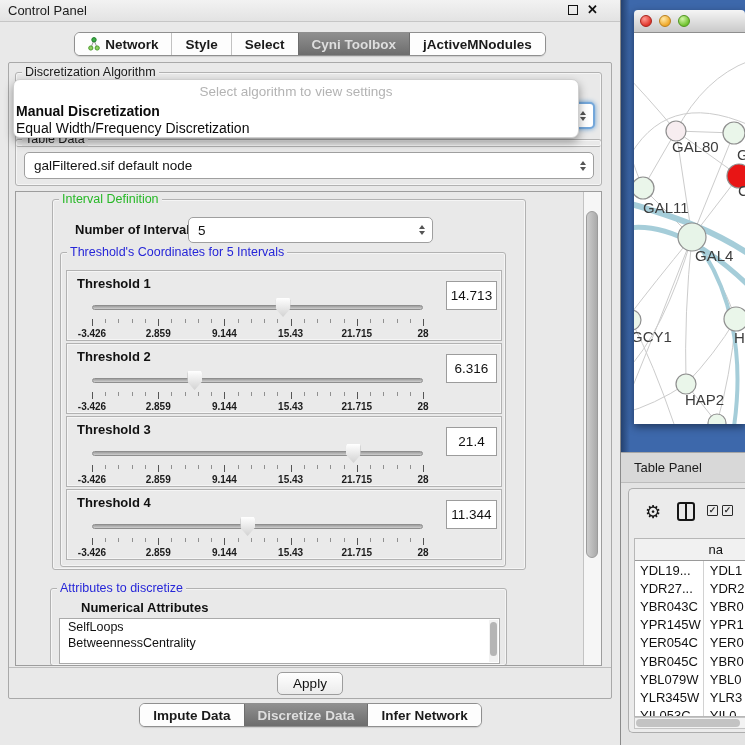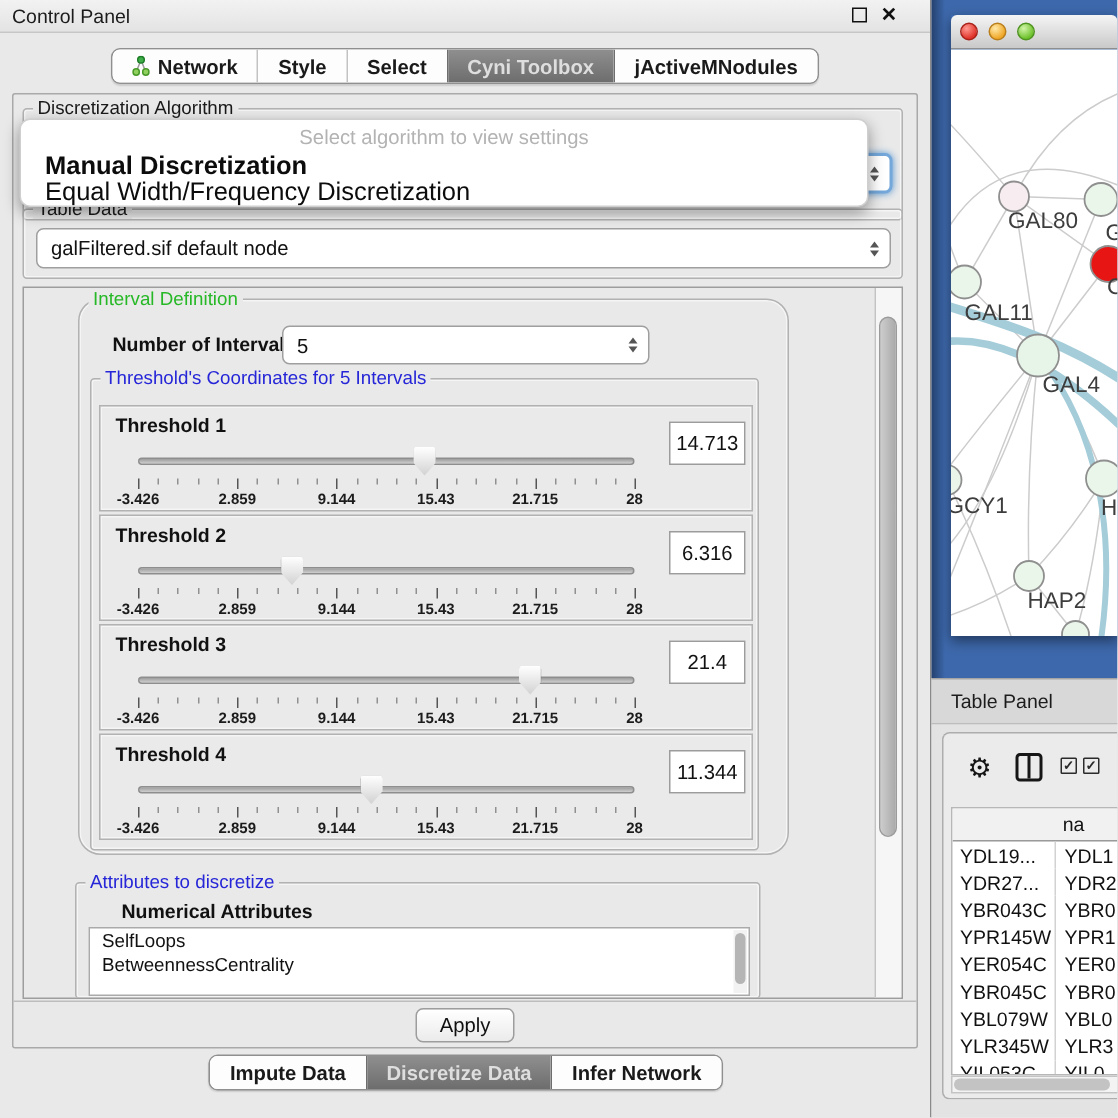--- a/index.html
+++ b/index.html
@@ -34,21 +34,21 @@
   .combo { position:absolute; height:27px; background:#fff; border:1px solid #9f9f9f; border-radius:5px; font-size:13.5px; color:#111; display:flex; align-items:center; padding:0 22px 0 9px; white-space:nowrap; overflow:hidden; }
   .combo .arrows { position:absolute; right:7px; top:50%; transform:translateY(-50%); display:flex; flex-direction:column; gap:2px; }
   .combo .arrows i { display:block; width:0; height:0; border-left:3.5px solid transparent; border-right:3.5px solid transparent; }
   .combo .arrows i.up { border-bottom:4.5px solid #555; }
   .combo .arrows i.dn { border-top:4.5px solid #555; }
   .combo.focused { border:2px solid #74a7da; box-shadow:0 0 5px #5d9ad2; }
 
   
   .popup { position:absolute; left:4px; top:16px; width:566px; height:59px; background:#fff; border:1px solid #cfcfcf; border-radius:7px; box-shadow:0 4px 10px rgba(0,0,0,.38); z-index:30; overflow:hidden; }
   .popup .ph { height:22px; display:flex; align-items:center; justify-content:center; color:#b3b3b3; font-size:13.5px; }
-  .popup .opt { height:17px; font-size:17px; color:#0c0c0c; padding-left:16px; display:flex; align-items:center; white-space:nowrap; }
+  .popup .opt { height:17px; font-size:14px; color:#0c0c0c; padding-left:2px; display:flex; align-items:center; white-space:nowrap; }
   .popup .opt.first { font-weight:bold; }
 
   
   .scrollpane { position:absolute; left:6px; top:128px; width:587px; height:475px; border:1px solid #9d9d9d; background:#e9e9e9; overflow:hidden; }
   .vscrollbar { position:absolute; right:0; top:0; width:18px; height:100%; background:#f6f6f6; border-left:1px solid #c3c3c3; }
   .vscrollbar .thumb { position:absolute; left:2px; width:12px; background:linear-gradient(to right,#cdcdcd,#aaaaaa); border:1px solid #9b9b9b; border-radius:7px; }
 
   .noi-label { position:absolute; font-size:13px; font-weight:bold; color:#111; white-space:nowrap; }
 
   
@@ -177,21 +177,21 @@
           <span>galFiltered.sif default node</span>
           <span class="arrows">
               <i class="up"></i>
               <i class="dn"></i>
             </span>
         </div>
       </div>
 
       <div class="scrollpane">
 
-        <div class="group" style="left:36px; top:7px; width:474px; height:371px;border-radius:15px;">
+        <div class="group" style="left:36px; top:7px; width:474px; height:371px;">
           <span class="glabel green">Interval Definition</span>
           <span class="noi-label" style="left:22px; top:22px;">Number of Intervals</span>
           <div class="combo" style="left:135px; top:17px; width:245px; height:26px;">
             <span>5</span>
             <span class="arrows">
                 <i class="up"></i>
                 <i class="dn"></i>
               </span>
           </div>
 

